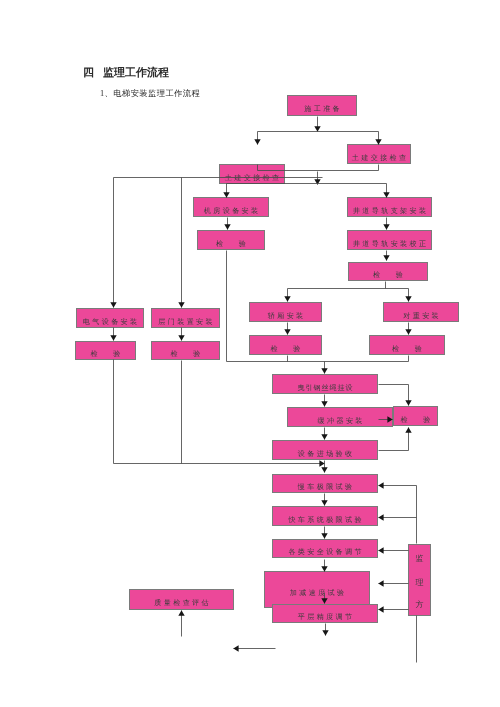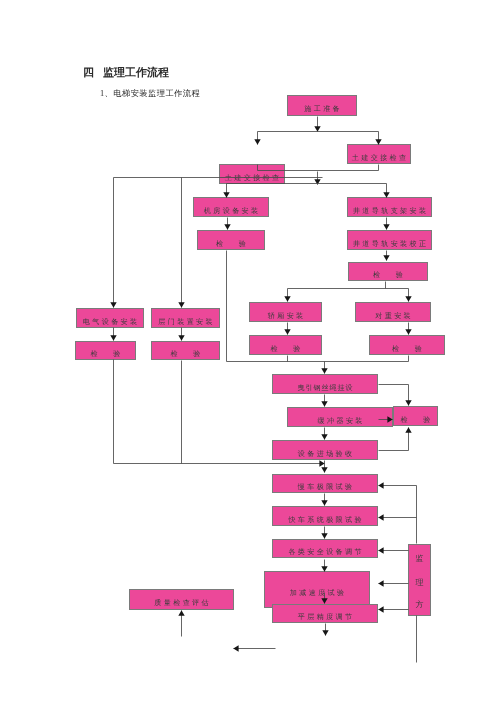--- a/index.html
+++ b/index.html
@@ -34,21 +34,21 @@
       <div class="box" style="left: 197px; top: 230px; width: 68px; height: 20px;">检　 验</div>
       <div class="box" style="left: 347px; top: 197px; width: 85px; height: 20px;">井道导轨支架安装</div>
       <div class="box" style="left: 347px; top: 230px; width: 85px; height: 20px;">井道导轨安装校正</div>
       <div class="box" style="left: 348px; top: 262px; width: 80px; height: 19px;">检　 验</div>
       <div class="box" style="left: 76px; top: 308px; width: 68px; height: 20px;">电气设备安装</div>
       <div class="box" style="left: 75px; top: 341px; width: 61px; height: 19px;">检　 验</div>
       <div class="box" style="left: 151px; top: 308px; width: 69px; height: 20px;">层门装置安装</div>
       <div class="box" style="left: 151px; top: 341px; width: 69px; height: 19px;">检　 验</div>
       <div class="box" style="left: 249px; top: 302px; width: 73px; height: 20px;">轿厢安装</div>
       <div class="box" style="left: 249px; top: 335px; width: 73px; height: 20px;">检　 验</div>
-      <div class="box" style="left: 355px; top: 302px; width: 76px; height: 20px;">对重安装</div>
+      <div class="box" style="left: 383px; top: 302px; width: 76px; height: 20px;">对重安装</div>
       <div class="box" style="left: 369px; top: 335px; width: 76px; height: 20px;">检　 验</div>
       <div class="box" style="left: 272px; top: 374px; width: 106px; height: 20px; letter-spacing: 0.9px; text-indent: 0.9px;">曳引钢丝绳挂设</div>
       <div class="box" style="left: 272px; top: 407px; width: 106px; height: 20px; margin-left: 15px;">缓冲器安装</div>
       <div class="box" style="left: 272px; top: 440px; width: 106px; height: 20px;">设备进场验收</div>
       <div class="box" style="left: 393px; top: 406px; width: 45px; height: 20px;">检　 验</div>
       <div class="box" style="left: 272px; top: 474px; width: 106px; height: 19px;">慢车极限试验</div>
       <div class="box" style="left: 272px; top: 506px; width: 106px; height: 20px;">快车系统极限试验</div>
       <div class="box" style="left: 272px; top: 539px; width: 106px; height: 19px;">各类安全设备调节</div>
       <div class="box" style="left: 264px; top: 571px; width: 106px; height: 37px;">加减速度试验</div>
       <div class="box" style="left: 272px; top: 604px; width: 106px; height: 19px;">平层精度调节</div>

